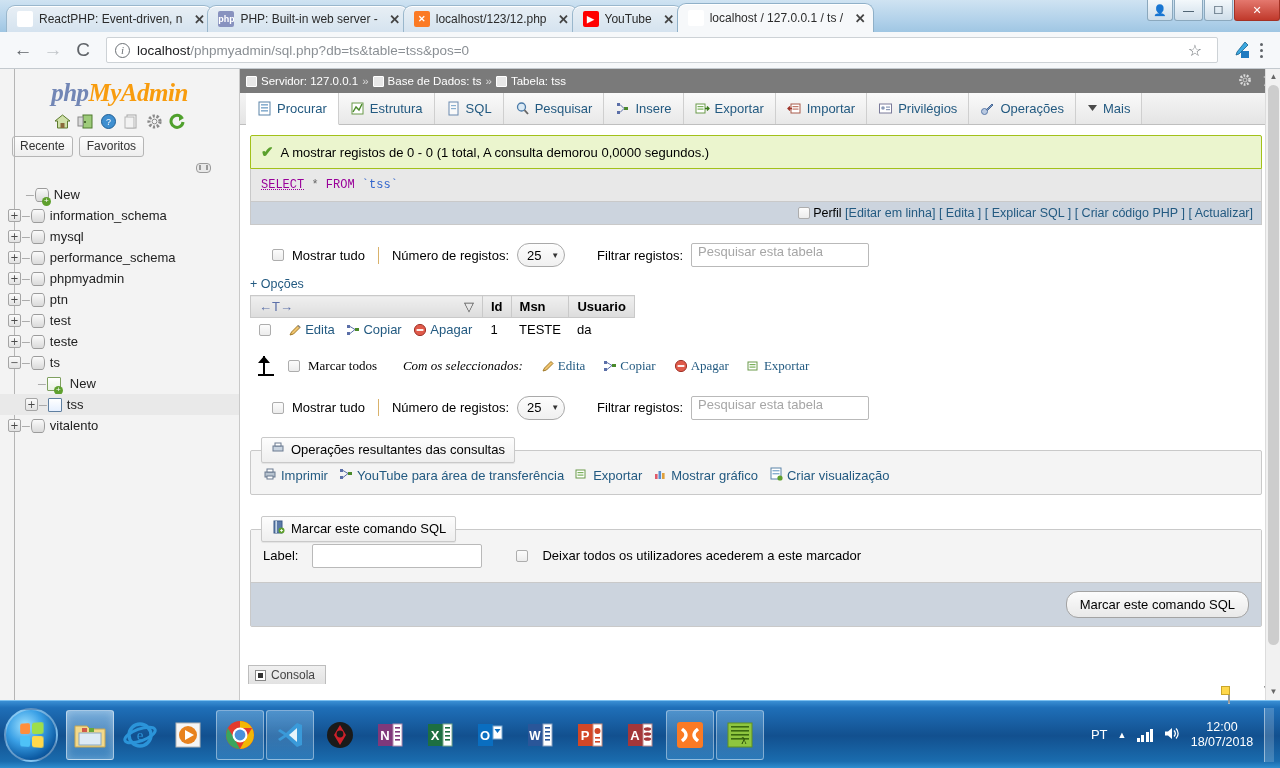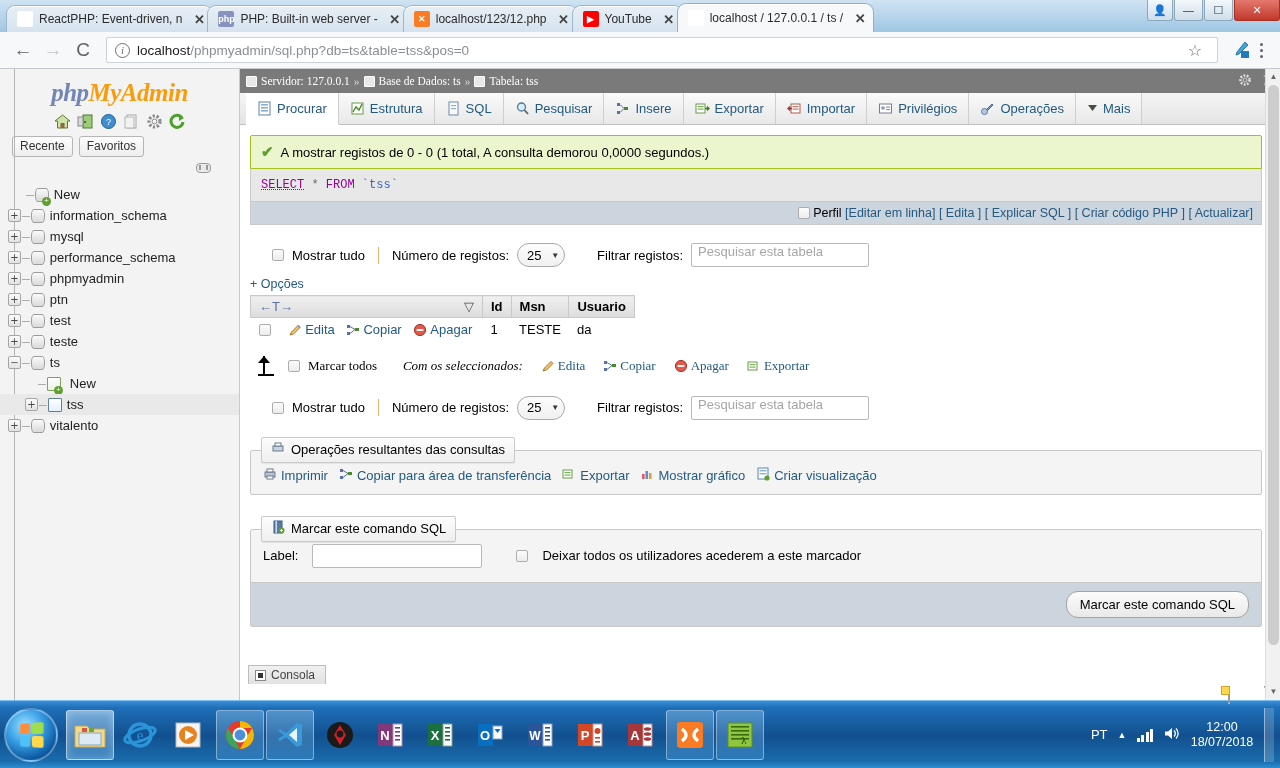--- a/index.html
+++ b/index.html
@@ -238,21 +238,20 @@
   #main { flex: 1; position: relative; overflow: hidden; background: #fff; }
 
   .serverbar {
     height: 24px;
     background: #7a7a7a;
     color: #fff;
     display: flex;
     align-items: center;
     font-size: 11.5px;
     padding-left: 6px;
-    font-family: Liberation Serif, serif;
   }
   .serverbar .sbicon {
     width:11px;height:11px;background:#e8e8e8;border:1px solid #fff;
     display:inline-block;margin-right:4px;border-radius:1px;
   }
   .serverbar .sep { margin: 0 4px; color:#d8d8d8; }
   .serverbar .right { margin-left:auto; display:flex; gap:10px; padding-right:8px; align-items:center;}
   .collapse-ic { color:#d8d8d8; font-size: 13px; }
 
   .tabs {
@@ -1076,21 +1075,21 @@
             <a href="#">
               <span>
                 <svg width="14" height="14" viewBox="0 0 14 14">
                     <rect x="1" y="2" width="3" height="3" fill="#5b6fa8"></rect>
                     <rect x="1" y="9" width="3" height="3" fill="#5b6fa8"></rect>
                     <rect x="9" y="5" width="4" height="3" fill="#4a8a2a"></rect>
                     <line x1="4" y1="3.5" x2="9" y2="6.5" stroke="#5b6fa8"></line>
                     <line x1="4" y1="10.5" x2="9" y2="6.5" stroke="#5b6fa8"></line>
                   </svg>
               </span>
-                <span>Copiar para área de transferência</span>
+                <span>YouTube para área de transferência</span>
             </a>
             <a href="#">
               <span>
                 <svg width="14" height="14" viewBox="0 0 14 14">
                     <rect x="1" y="3" width="9" height="8" fill="#fff" stroke="#6a9a4a"></rect>
                     <rect x="2.5" y="5" width="6" height="1.2" fill="#7ab05a"></rect>
                     <rect x="2.5" y="7.5" width="6" height="1.2" fill="#7ab05a"></rect>
                   </svg>
               </span>
                 <span>Exportar</span>

